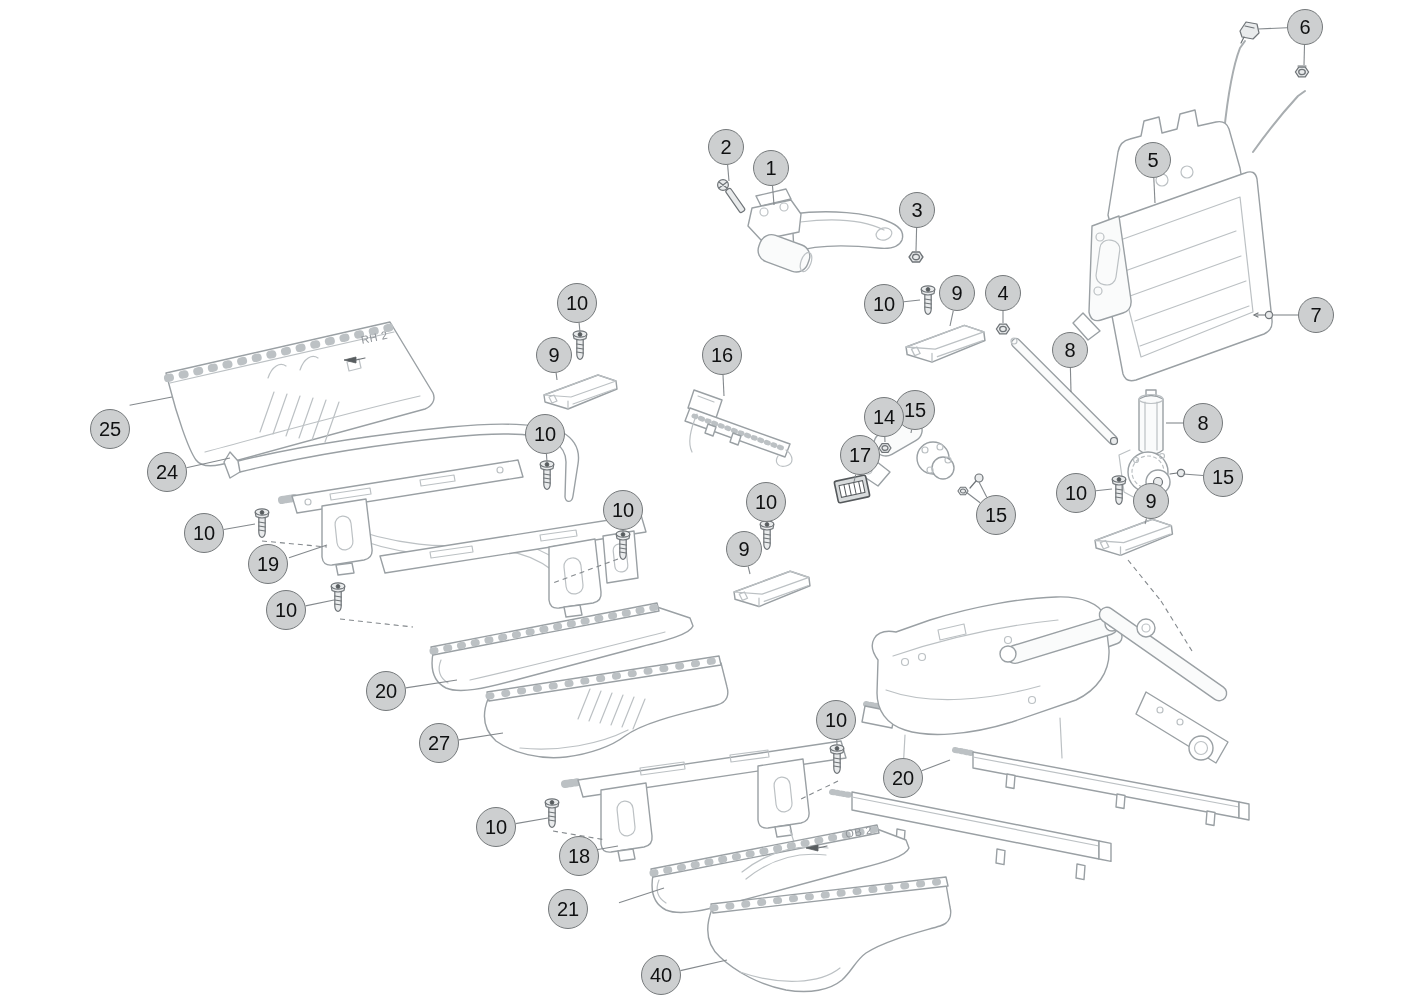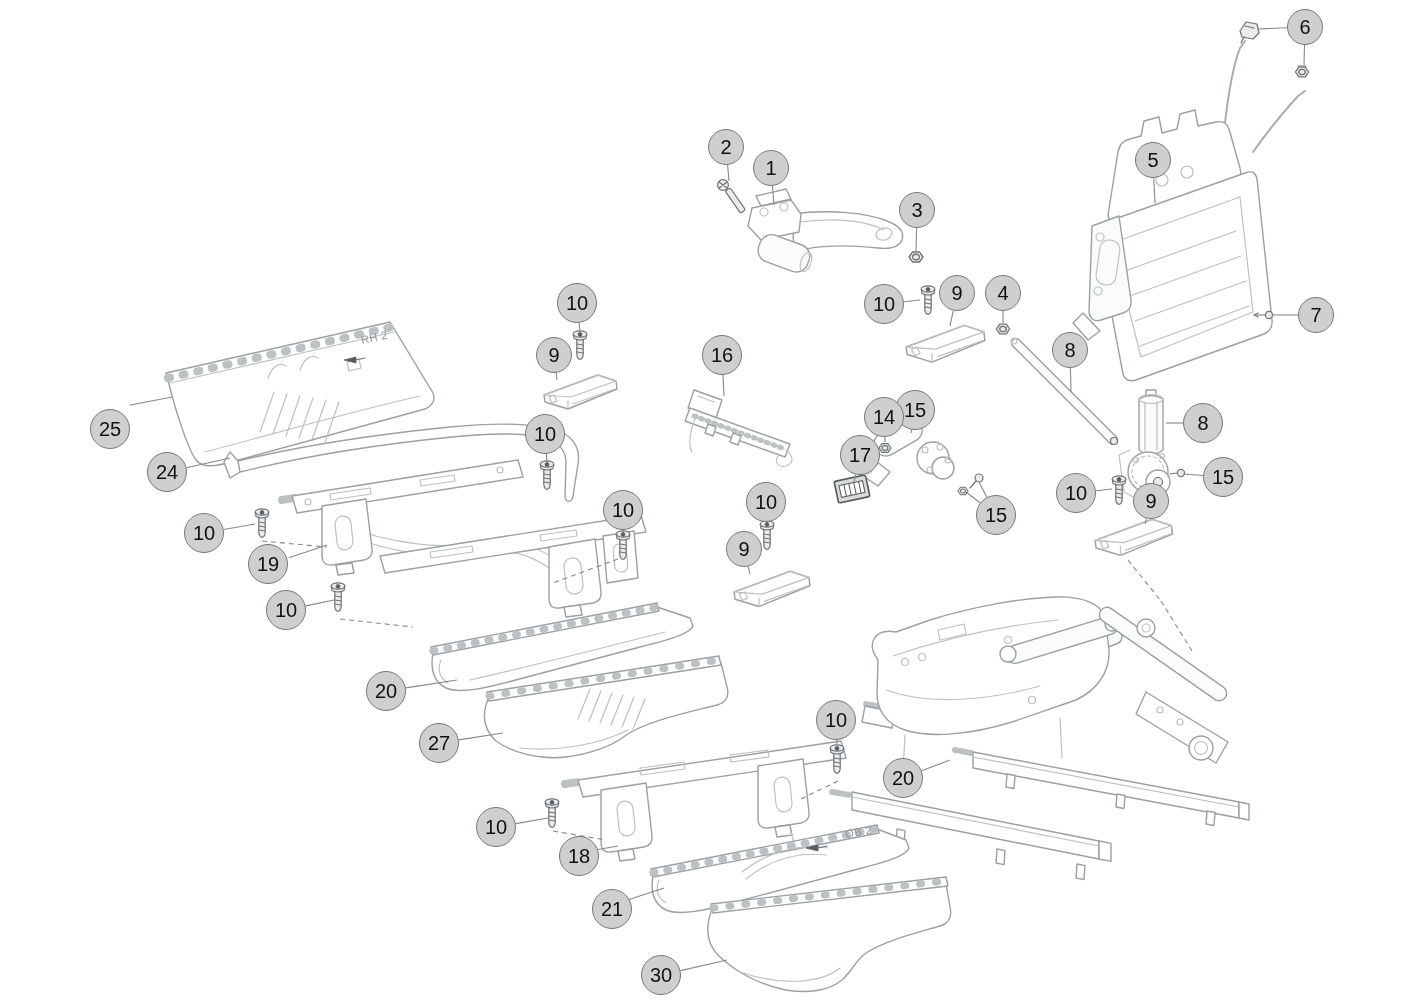--- a/index.html
+++ b/index.html
@@ -373,20 +373,20 @@
       <div class="callout" style="left: 1183px; top: 403px; width: 40px; height: 40px;">8</div>
       <div class="callout" style="left: 883px; top: 758px; width: 40px; height: 40px;">20</div>
       <div class="callout" style="left: 895px; top: 390px; width: 40px; height: 40px;">15</div>
       <div class="callout" style="left: 864px; top: 397px; width: 40px; height: 40px;">14</div>
       <div class="callout" style="left: 976px; top: 495px; width: 40px; height: 40px;">15</div>
       <div class="callout" style="left: 1203px; top: 457px; width: 40px; height: 40px;">15</div>
       <div class="callout" style="left: 702px; top: 335px; width: 40px; height: 40px;">16</div>
       <div class="callout" style="left: 840px; top: 435px; width: 40px; height: 40px;">17</div>
       <div class="callout" style="left: 559px; top: 836px; width: 40px; height: 40px;">18</div>
       <div class="callout" style="left: 248px; top: 544px; width: 40px; height: 40px;">19</div>
-      <div class="callout" style="left: 641px; top: 955px; width: 40px; height: 40px;">30</div>
-      <div class="callout" style="left: 592px; top: 889px; width: 40px; height: 40px;">21</div>
+      <div class="callout" style="left: 641px; top: 955px; width: 40px; height: 40px;">40</div>
+      <div class="callout" style="left: 548px; top: 889px; width: 40px; height: 40px;">21</div>
       <div class="callout" style="left: 419px; top: 723px; width: 40px; height: 40px;">27</div>
       <div class="callout" style="left: 366px; top: 671px; width: 40px; height: 40px;">20</div>
       <div class="callout" style="left: 147px; top: 452px; width: 40px; height: 40px;">24</div>
       <div class="callout" style="left: 90px; top: 409px; width: 40px; height: 40px;">25</div>
     </div>
 </div>
 
 </body></html>

